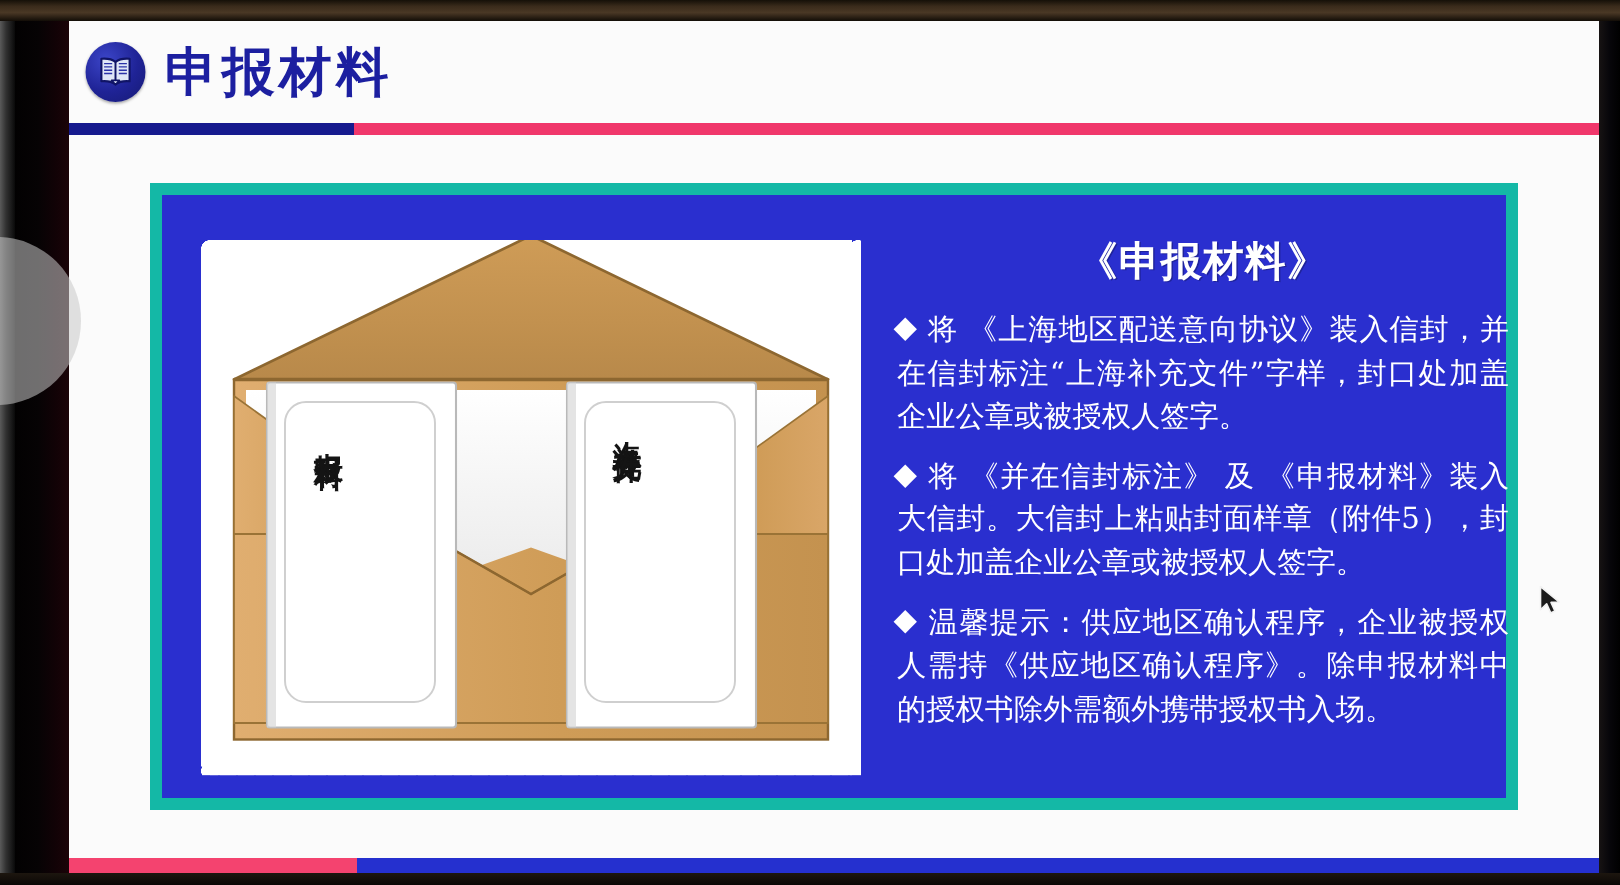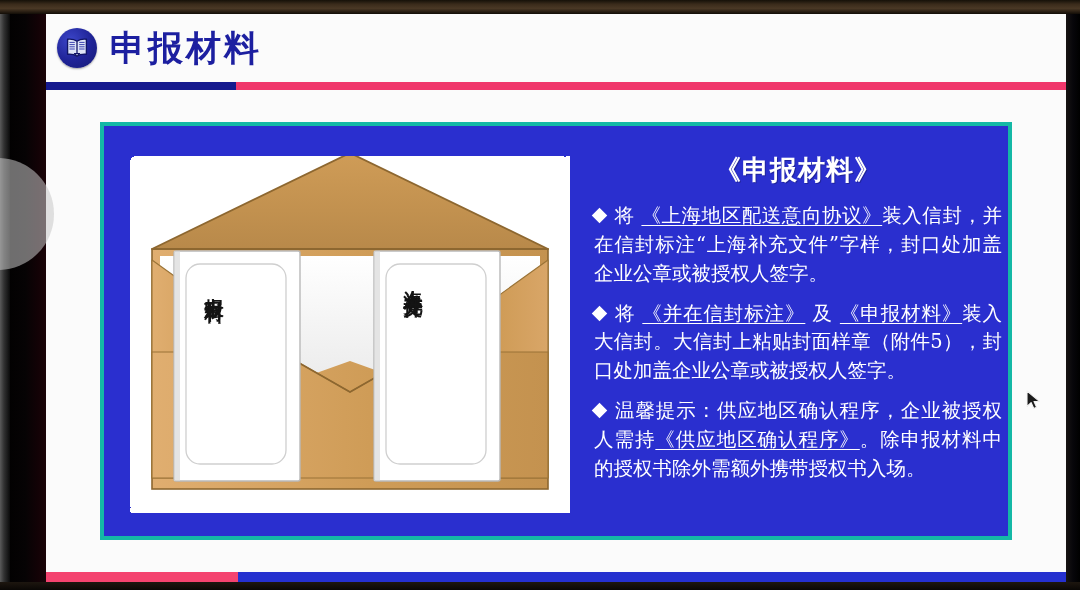--- a/index.html
+++ b/index.html
@@ -116,21 +116,21 @@
   }
   .frule-a { width: 192px; height: 100%; background: #f4436f; }
   .frule-b { flex: 1; height: 100%; background: #2530cf; }
 
   
   .blue-panel {
     position: absolute;
     left: 54px; top: 108px;
     width: 912px; height: 418px;
     background: #2a2fcf;
-    border: 4px solid #14b8a6;
+    border: 8px solid #14b8a6;
     box-sizing: border-box;
   }
 
   
   .stamp-card {
     position: absolute;
     left: 26px; top: 30px;
     width: 440px; height: 357px;
     background: #ffffff;
     
@@ -186,21 +186,21 @@
   }
   .para.plain { margin-top: 2px; }
   .bullet-mark {
     display: inline-block;
     transform: rotate(45deg);
     width: 11px; height: 11px;
     background: #ffffff;
     margin-right: 9px;
     vertical-align: 1px;
   }
-  .u { text-decoration: underline; text-underline-offset: 3px; }
+  .u { text-underline-offset: 3px; }
 
   
   .play-orb {
     position: absolute;
     left: -58px; top: 158px;
     width: 112px; height: 112px;
     border-radius: 50%;
     background: rgba(200,200,200,.55);
     z-index: 38;
   }

